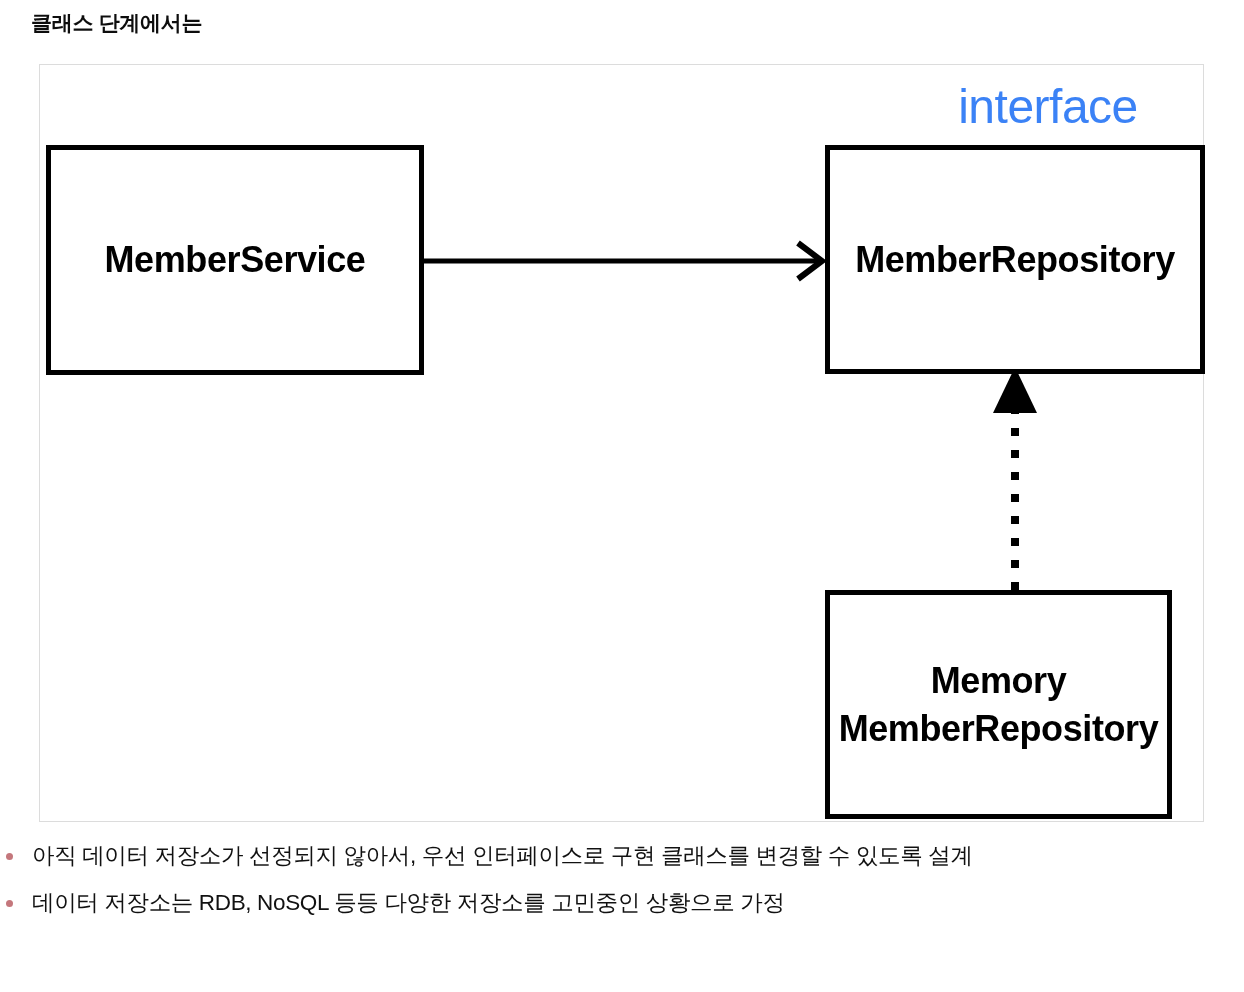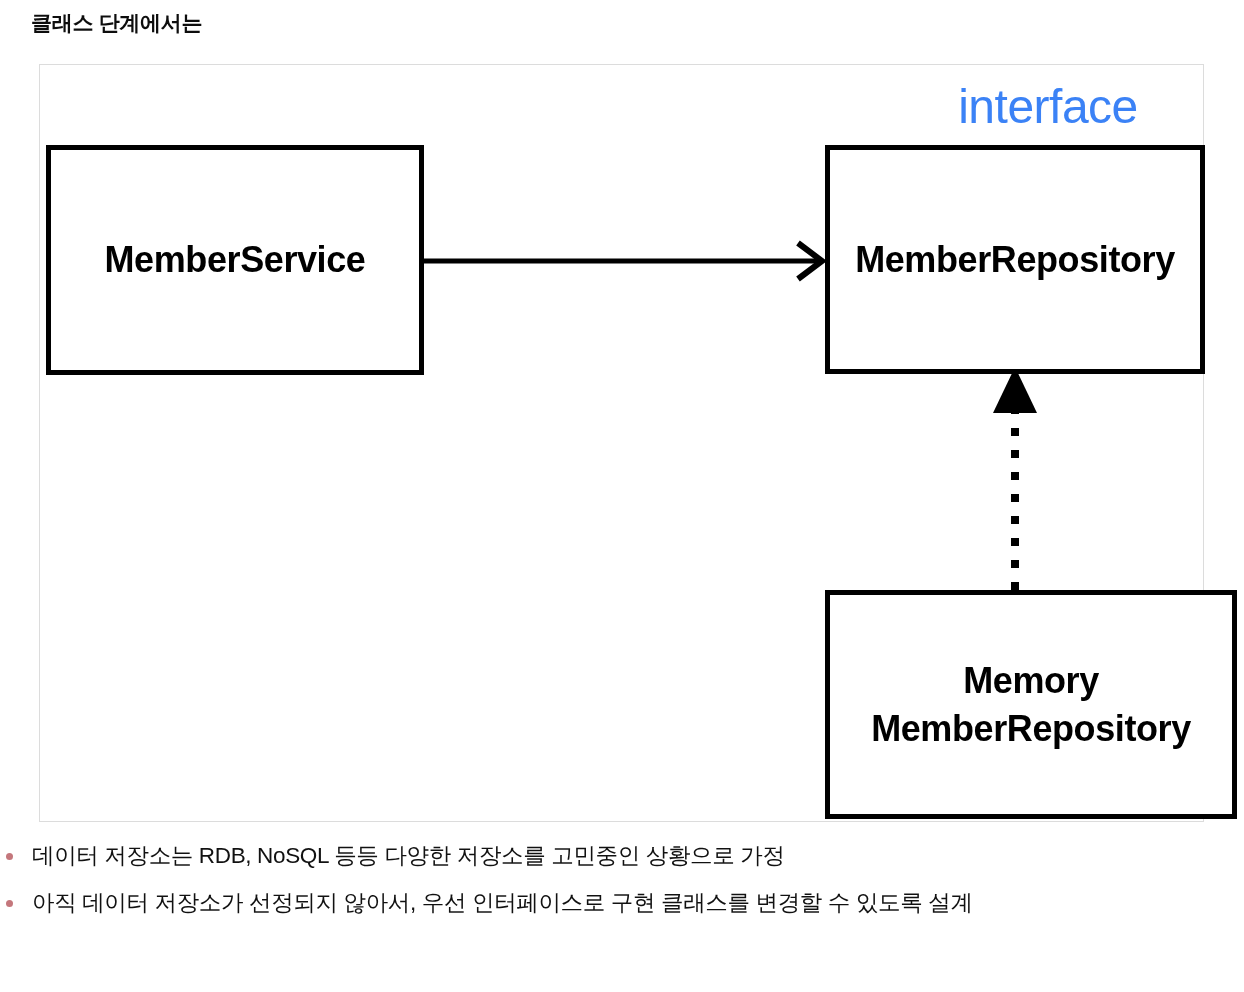--- a/index.html
+++ b/index.html
@@ -77,21 +77,21 @@
   }
   #box-member-repository {
     left: 785px;
     top: 80px;
     width: 380px;
     height: 229px;
   }
   #box-memory-member-repository {
     left: 785px;
     top: 525px;
-    width: 412px;
+    width: 347px;
     height: 229px;
   }
 
   
   .stereotype-label {
     position: absolute;
     left: 818px;
     top: 14px;
     width: 380px;
     text-align: center;
@@ -176,19 +176,19 @@
       <span class="box-label">Memory
 MemberRepository</span>
     </div>
 
   </div>
 </div>
 
 <ul class="notes-list">
   <li class="note-item">
     <span class="note-bullet"></span>
-    <span>데이터 저장소는 RDB, NoSQL 등등 다양한 저장소를 고민중인 상황으로 가정</span>
+    <span>아직 데이터 저장소가 선정되지 않아서, 우선 인터페이스로 구현 클래스를 변경할 수 있도록 설계</span>
   </li>
   <li class="note-item">
     <span class="note-bullet"></span>
-    <span>아직 데이터 저장소가 선정되지 않아서, 우선 인터페이스로 구현 클래스를 변경할 수 있도록 설계</span>
+    <span>데이터 저장소는 RDB, NoSQL 등등 다양한 저장소를 고민중인 상황으로 가정</span>
   </li>
 </ul>
 
 </body></html>

